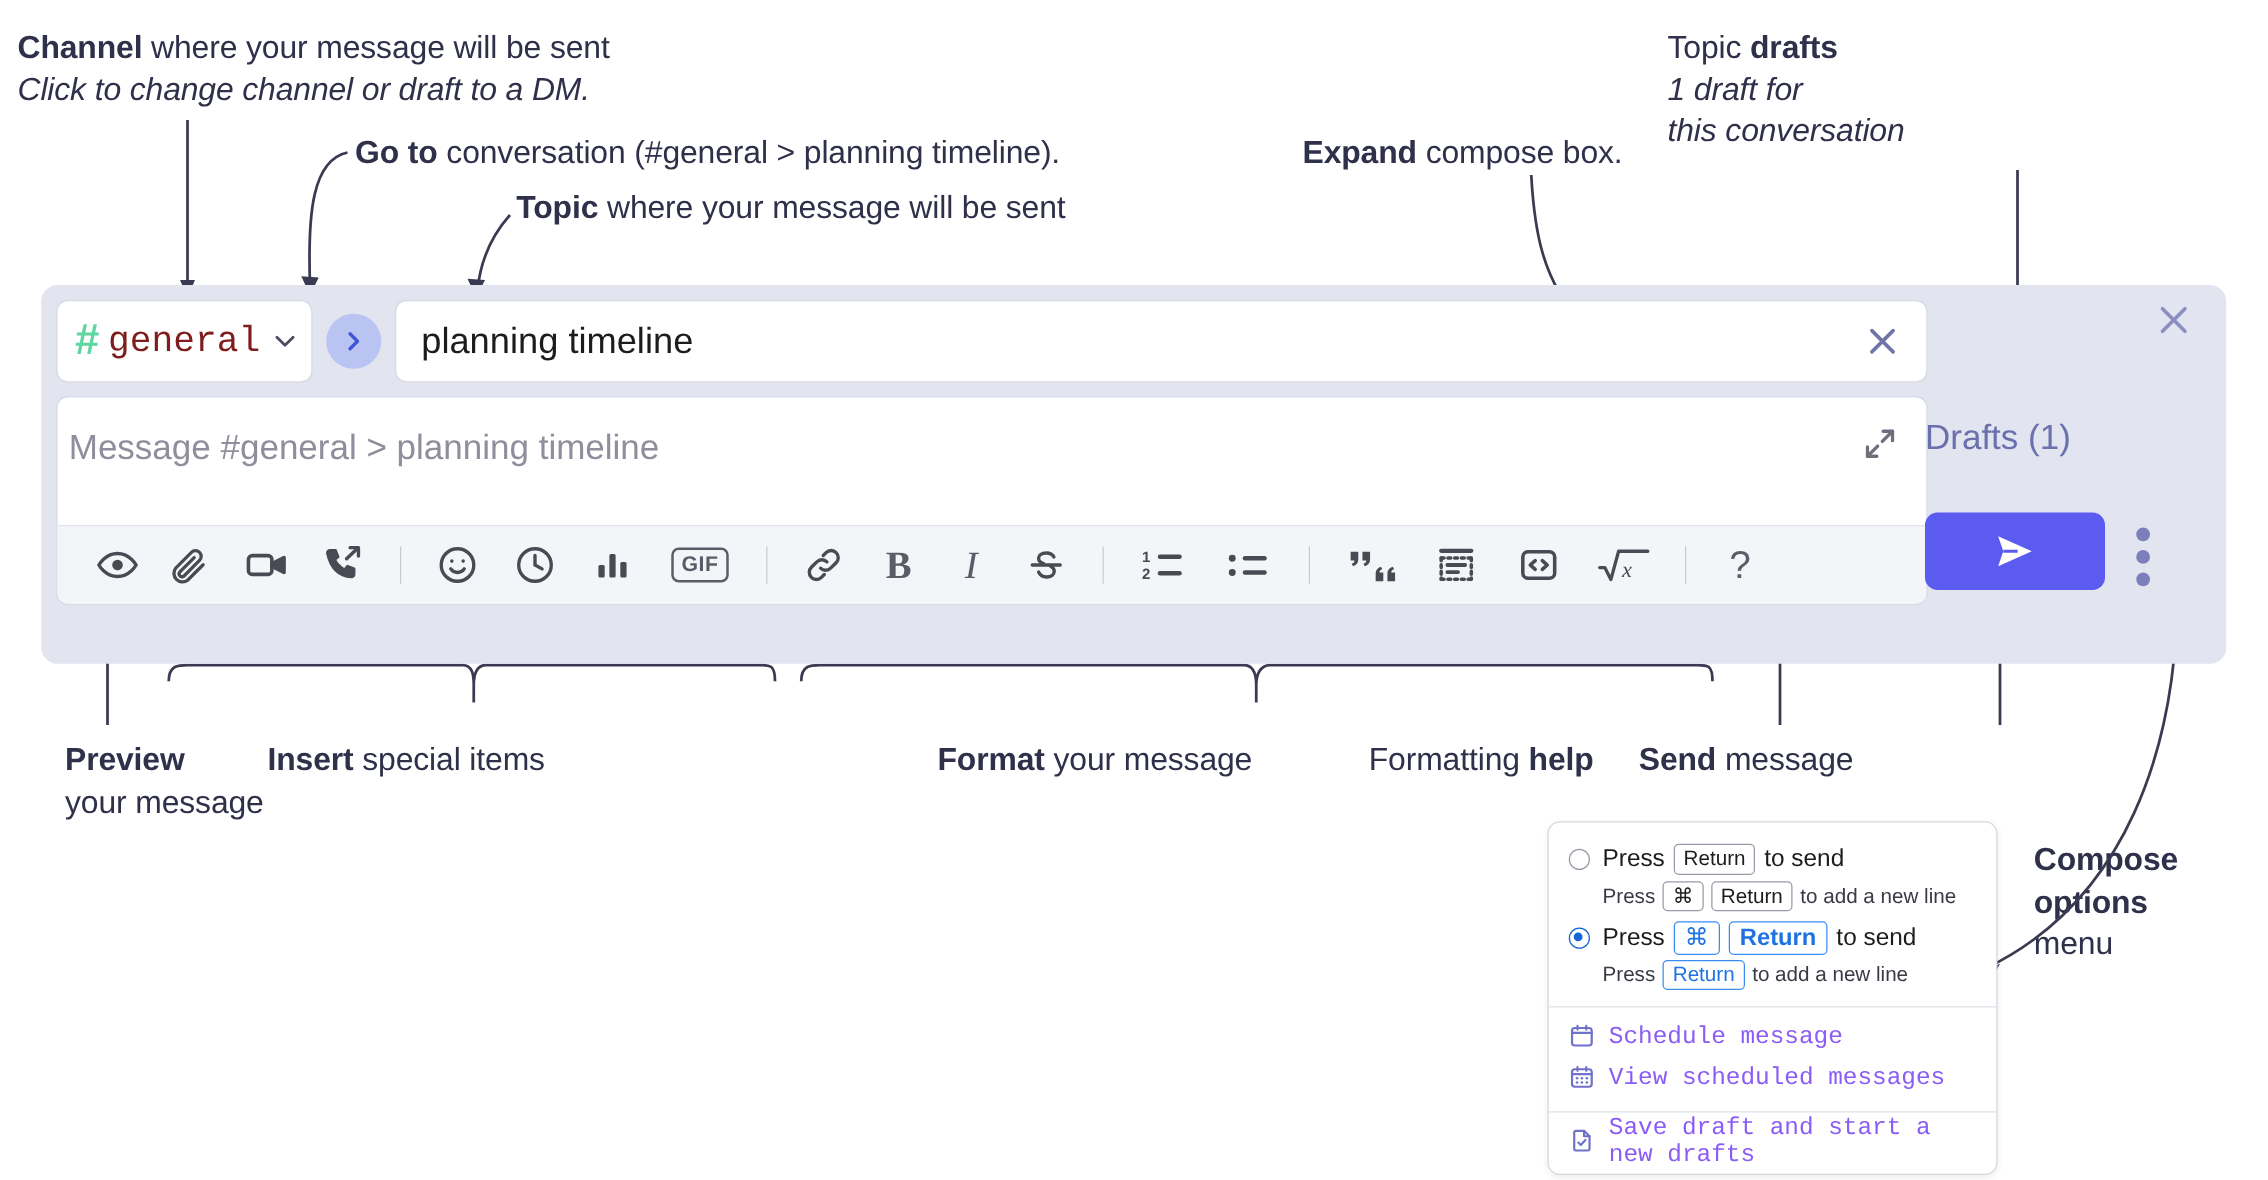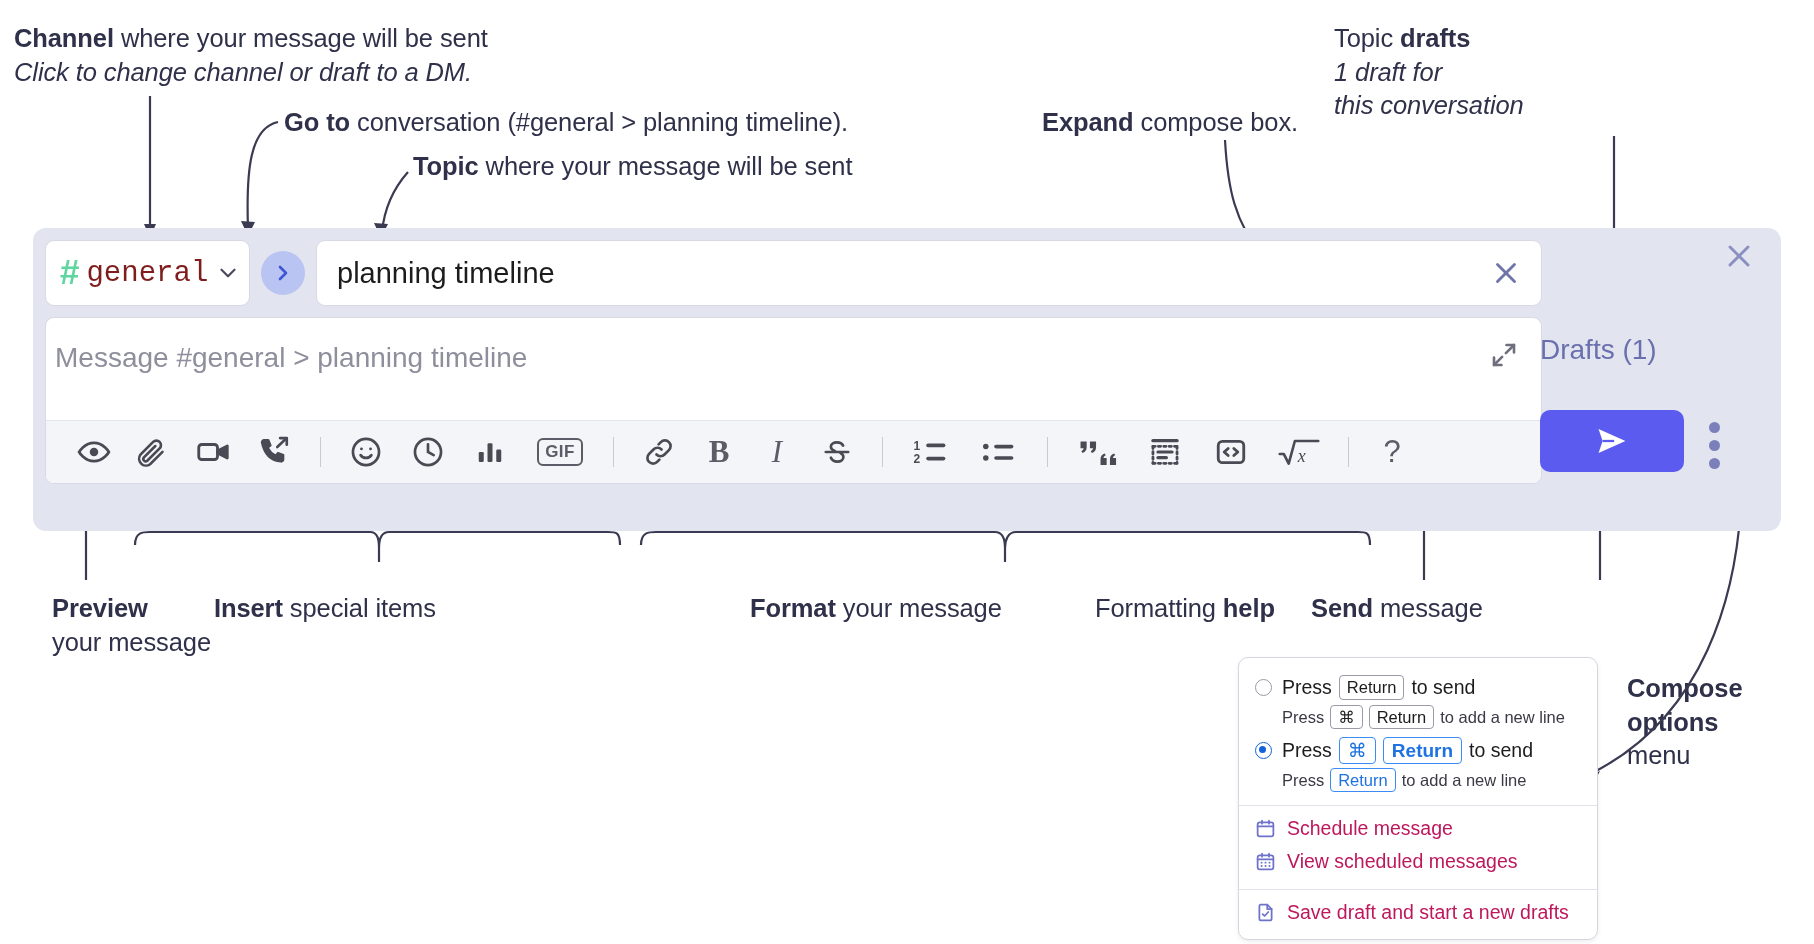--- a/index.html
+++ b/index.html
@@ -136,21 +136,21 @@
     padding:1px 7px;font-size:16.5px;color:#1d1c1d;
     line-height:1.25;display:inline-block;
   }
   .key.big{font-size:19px;padding:1px 8px;}
   .key.blue{border-color:#3c8cf6;color:#1f73e0;font-weight:700;}
   .key.blue.plain{font-weight:400;color:#1f73e0;}
   .divider{height:1px;background:#e0e1e9;margin:11px 0 6px 0;}
   .menu-item{
     display:flex;align-items:center;gap:11px;
     padding:0 16px;height:33px;
-    font-size:19.5px;color:#be185d;
+    font-size:19.5px;color:#8b5cf6;font-family:Liberation Mono, monospace;
   }
   .mi-icon{color:#6f72c9;display:flex;align-items:center;flex:0 0 auto;}
 
   svg{display:block;}
 </style>
 </head>
 <body>
 
 <div class="abs ann" style="left:14px;top:22px;">
   <div><b>Channel</b><span> where your message will be sent</span></div>

